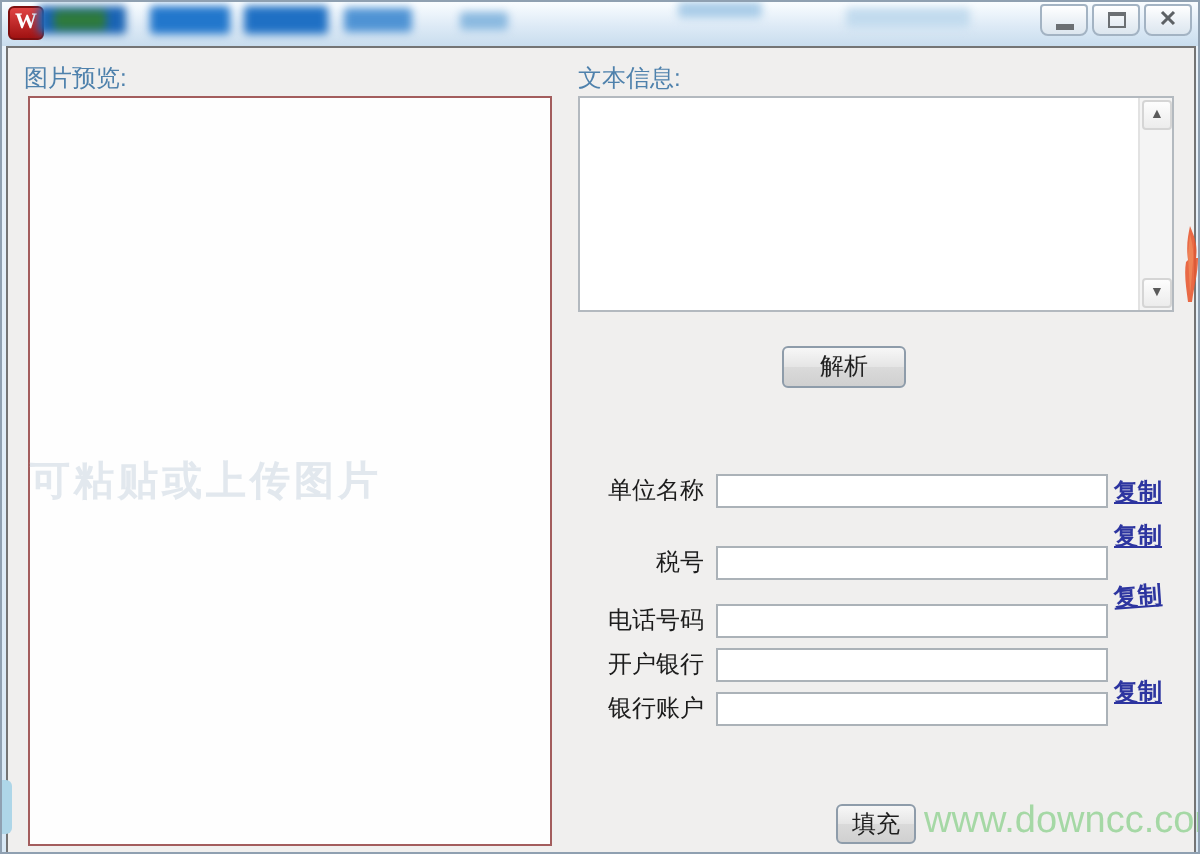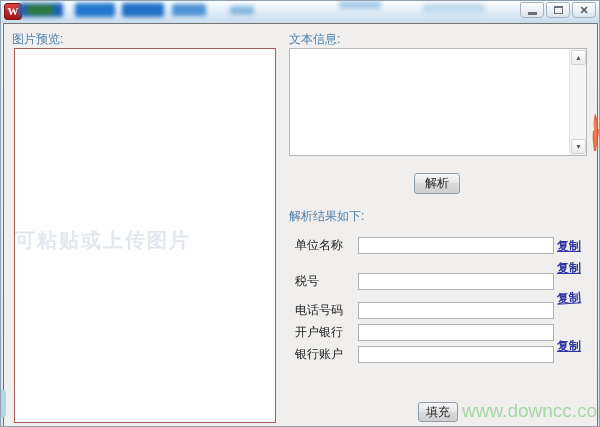--- a/index.html
+++ b/index.html
@@ -76,25 +76,25 @@
     font-size:7px; color:#5a5a5a;
   }
   .scroll-up { top:1px; } .scroll-down { bottom:1px; }
   
   .btn {
     position:absolute; border:1px solid #8e9caa; border-radius:3px;
     background:linear-gradient(#f7f7f7,#e5e5e5 49%,#dadada 50%,#d0d0d0);
     font-size:12px; color:#1f1f1f; text-align:center; cursor:default;
     font-family:"Liberation Sans", sans-serif;
   }
-  .parse-btn { left:413px; top:172px; width:46px; height:21px; line-height:19px; }
+  .parse-btn { left:390px; top:172px; width:62px; height:21px; line-height:19px; }
   .fill-btn  { left:417px; top:401px; width:40px; height:20px; line-height:18px; }
   
   .form-row { position:absolute; left:294px; display:flex; align-items:center; height:17px; }
-  .form-label { width:57px; text-align:left; font-size:12px; color:#1c1c1c; margin-right:6px; white-space:nowrap; }
+  .form-label { width:57px; text-align:right; font-size:12px; color:#1c1c1c; margin-right:6px; white-space:nowrap; }
   .form-input {
     width:196px; height:17px; border:1px solid #abb2b8; background:#fff;
     font-size:12px; padding:1px 3px; outline:none; font-family:"Liberation Sans", sans-serif;
   }
   .copy-link {
     position:absolute; left:556px; font-size:12px; font-weight:bold;
     color:#2d35a0; text-decoration:underline; cursor:pointer;
   }
   
   .wm-name { position:absolute; left:452px; top:372px; font-size:27px; font-weight:bold; color:#9cd49c; letter-spacing:1px; white-space:nowrap; }
@@ -148,21 +148,20 @@
           <span>▲</span>
         </div>
       <div class="scroll-btn scroll-down">
           <span>▼</span>
         </div>
     </div>
   </div>
 
   <div class="btn parse-btn">解析</div>
 
-  <div class="section-label" style="left:288px; top:207px;">解析结果如下:</div>
 
   <div class="form-row" style="top:236px;">
     <span class="form-label">单位名称</span>
     <input class="form-input" value="" style="">
   </div>
   <div class="form-row" style="top:272px;">
     <span class="form-label">税号</span>
     <input class="form-input" value="" style="">
   </div>
   <div class="form-row" style="top:301px;">

